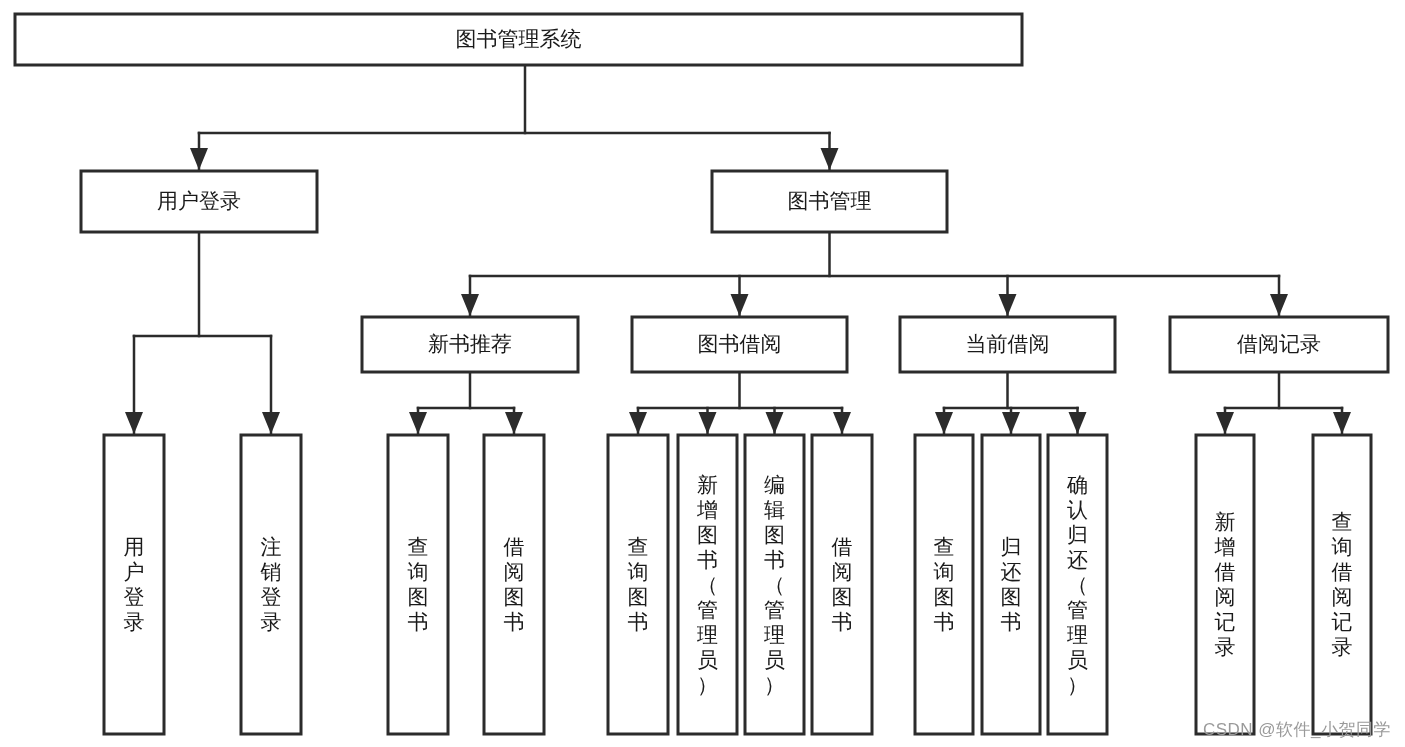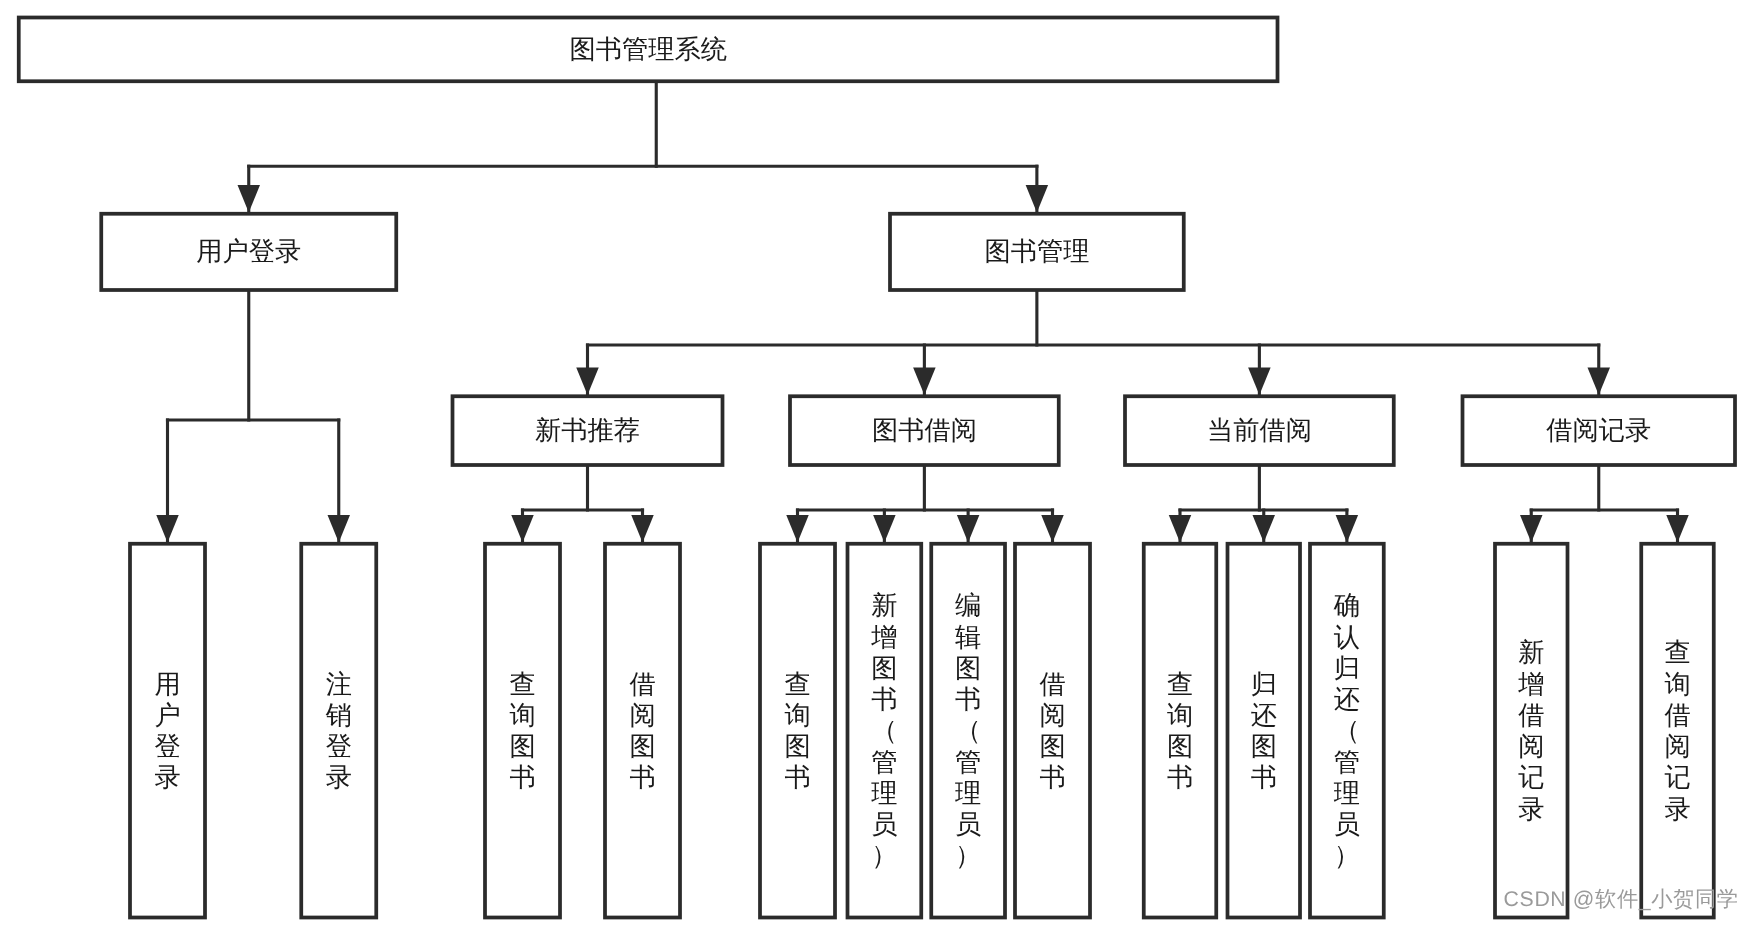--- a/index.html
+++ b/index.html
@@ -51,21 +51,21 @@
     fill: none;
     stroke-linecap: square;
   }
   .arrow-head {
     fill: #2b2b2b;
     stroke: none;
   }
   .watermark {
     position: absolute;
     right: 14px;
-    bottom: 16px;
+    bottom: 6px;
     font-family: "Liberation Sans", "DejaVu Sans", sans-serif;
     font-size: 17px;
     color: #9a9a9a;
     white-space: nowrap;
     letter-spacing: 0.5px;
     user-select: none;
   }
 </style>
 </head>
 <body>

